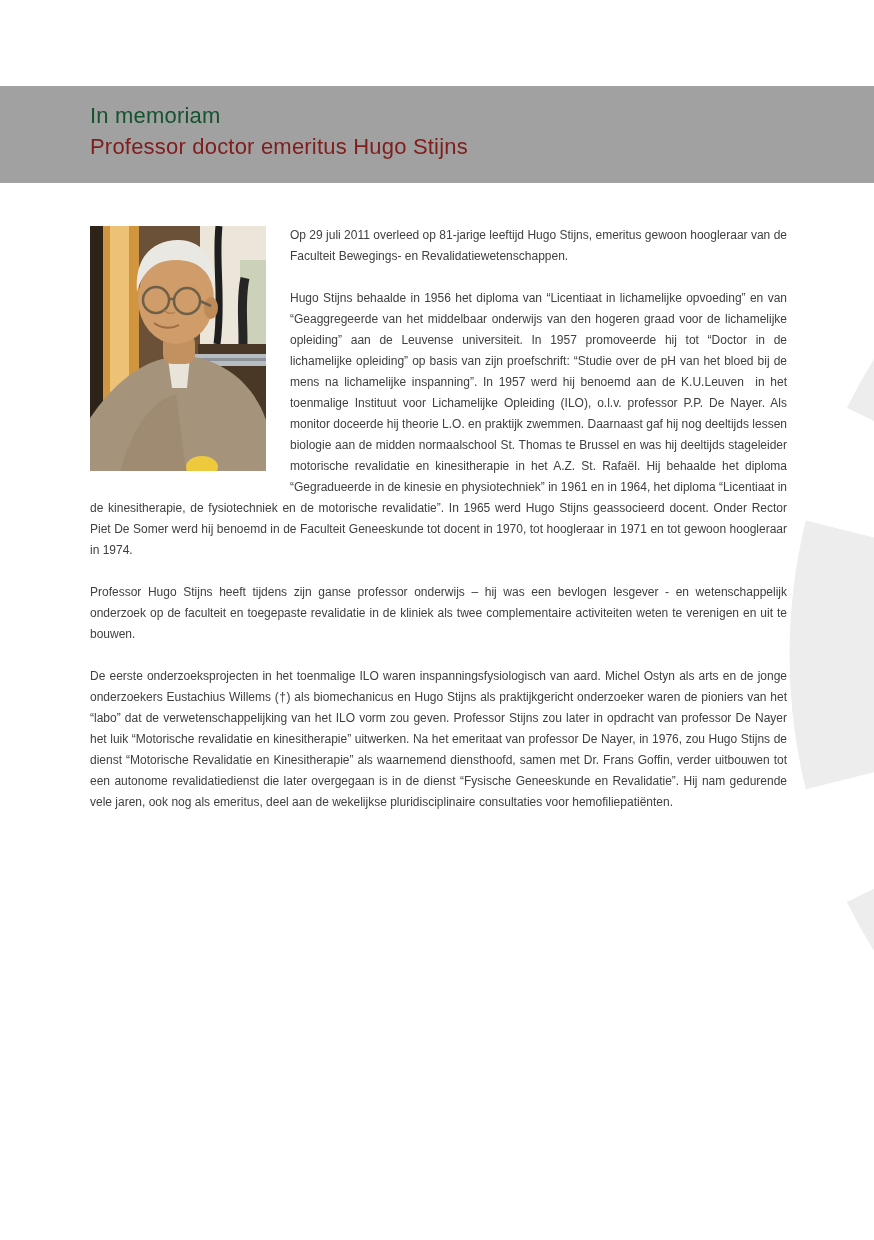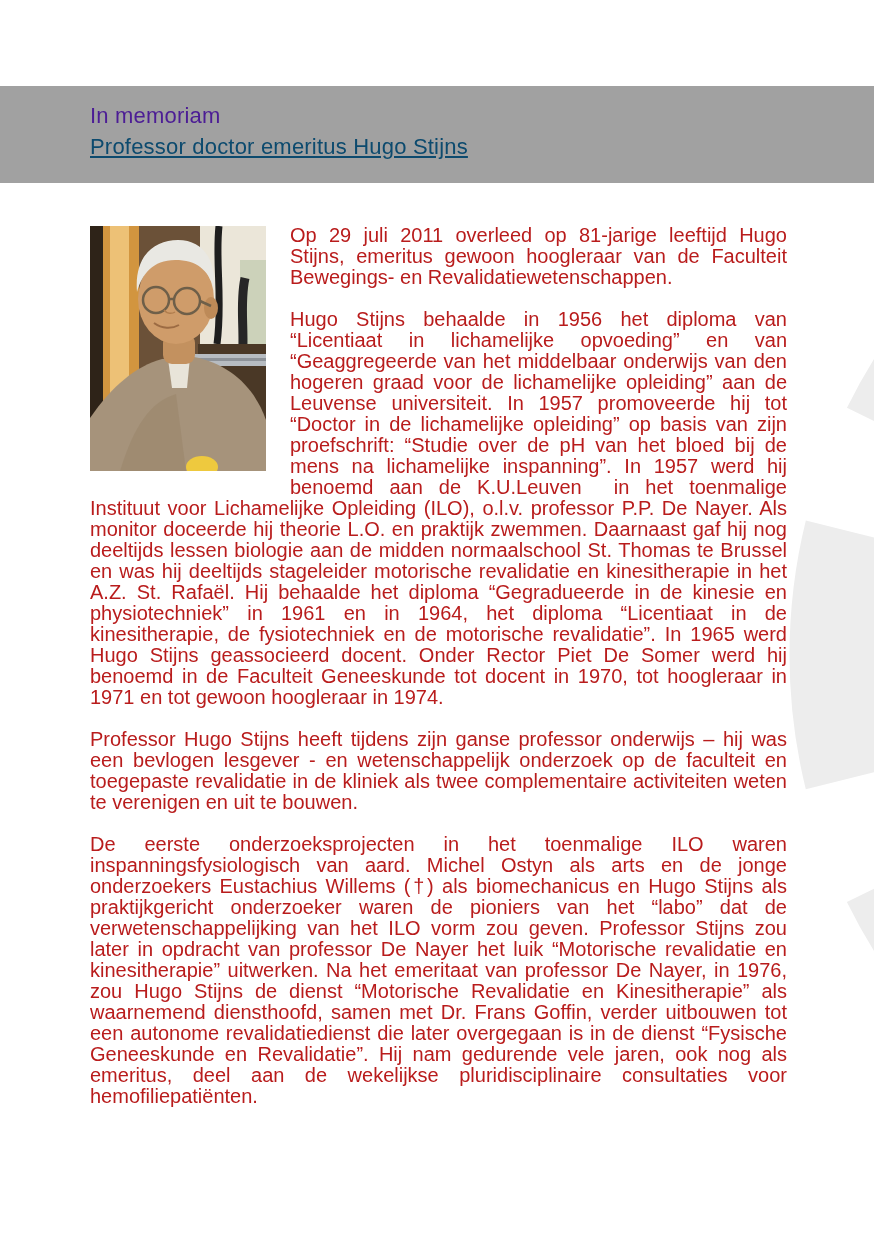--- a/index.html
+++ b/index.html
@@ -12,38 +12,37 @@
     font-family:"Liberation Sans","DejaVu Sans",sans-serif;
   }
   .header-band {
     position:absolute; top:86px; left:0;
     width:874px; height:97px;
     background:#a1a1a1;
   }
   .header-inner { padding:14px 0 0 90px; }
   .header-title {
     font-size:22px; line-height:31px;
-    color:#4c1d95; font-weight:400;
+    color:#14532d; font-weight:400;
     letter-spacing:0.2px;
   }
   .header-subtitle {
     font-size:22px; line-height:31px;
-    color:#0c4a6e; font-weight:400;
+    color:#7f1d1d; font-weight:400;
     letter-spacing:0.2px;
-    text-decoration:underline;
   }
   .watermark-svg {
     position:absolute; left:774px; top:305px;
     width:600px; height:700px;
   }
   .content {
     position:absolute; top:225px; left:90px;
     width:697px;
-    font-size:20px; line-height:21px;
-    color:#b91c1c;
+    font-size:12px; line-height:21px;
+    color:#404040;
     text-align:justify;
   }
   .content p { margin:0 0 21px 0; }
   .photo {
     float:left;
     width:176px; height:245px;
     margin:1px 24px 14px 0;
   }
   .photo svg { display:block; width:176px; height:245px; }
 </style>

